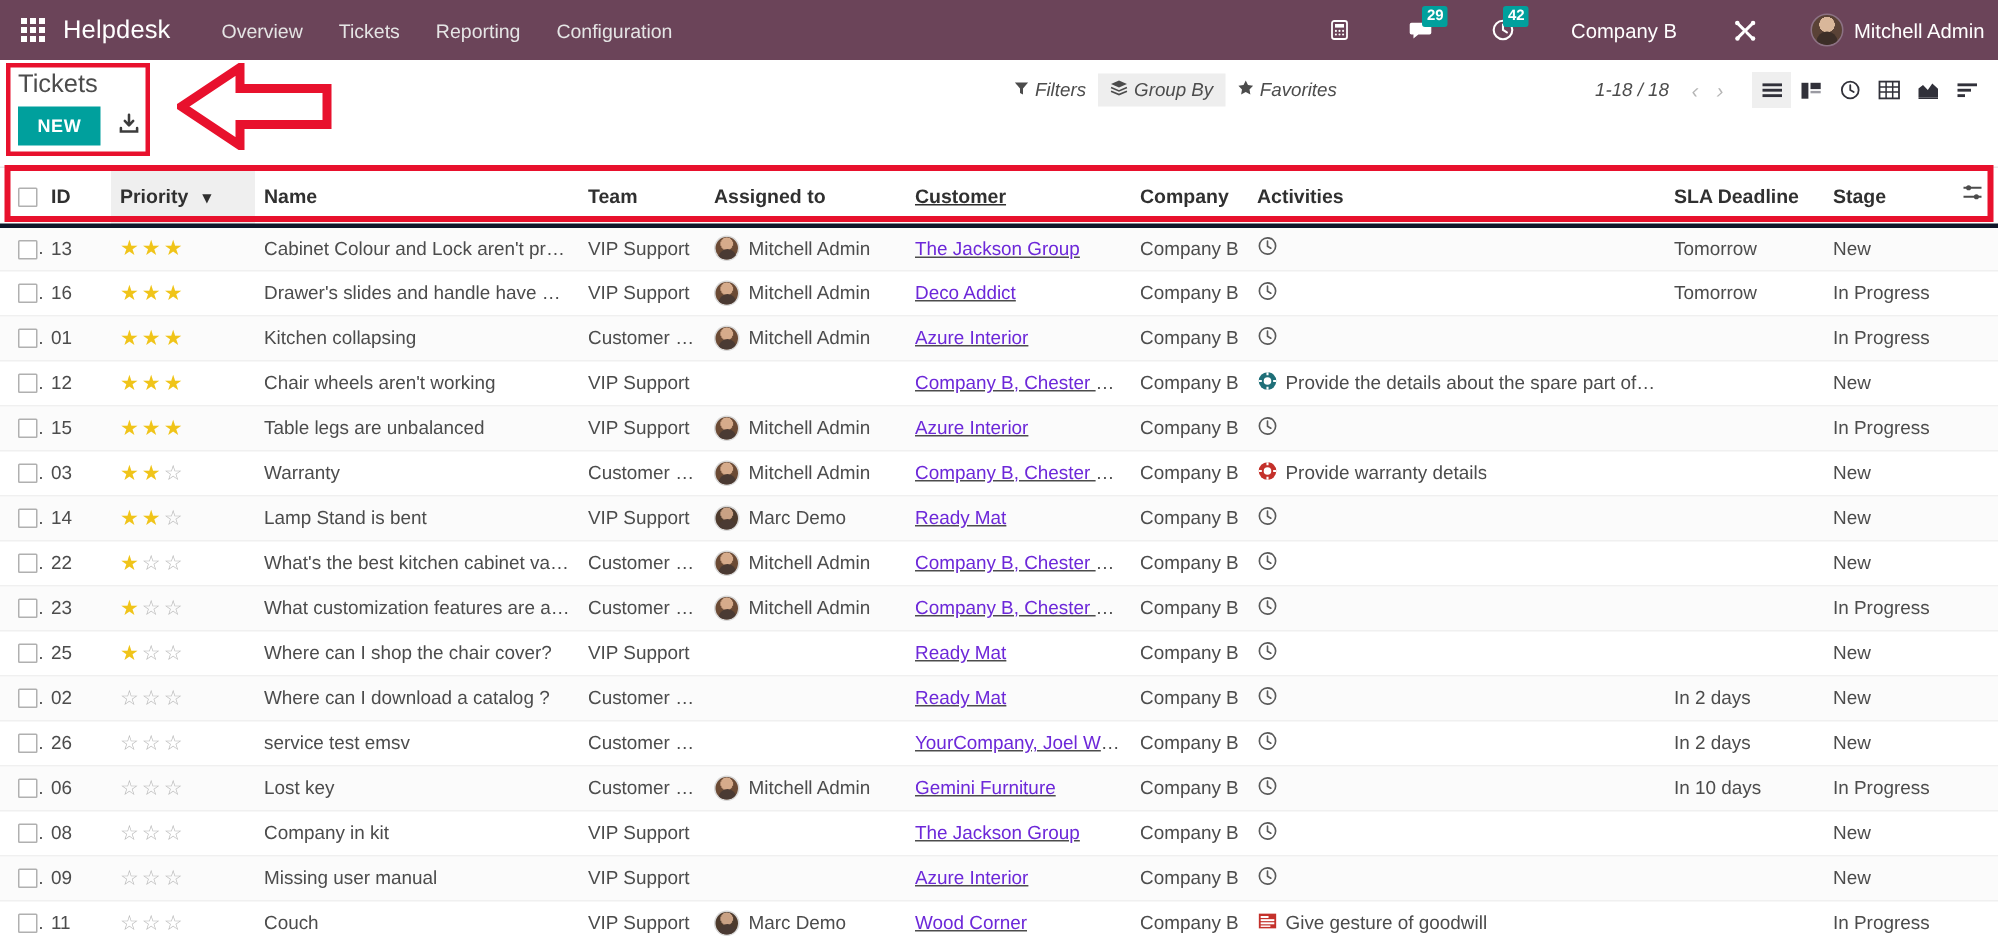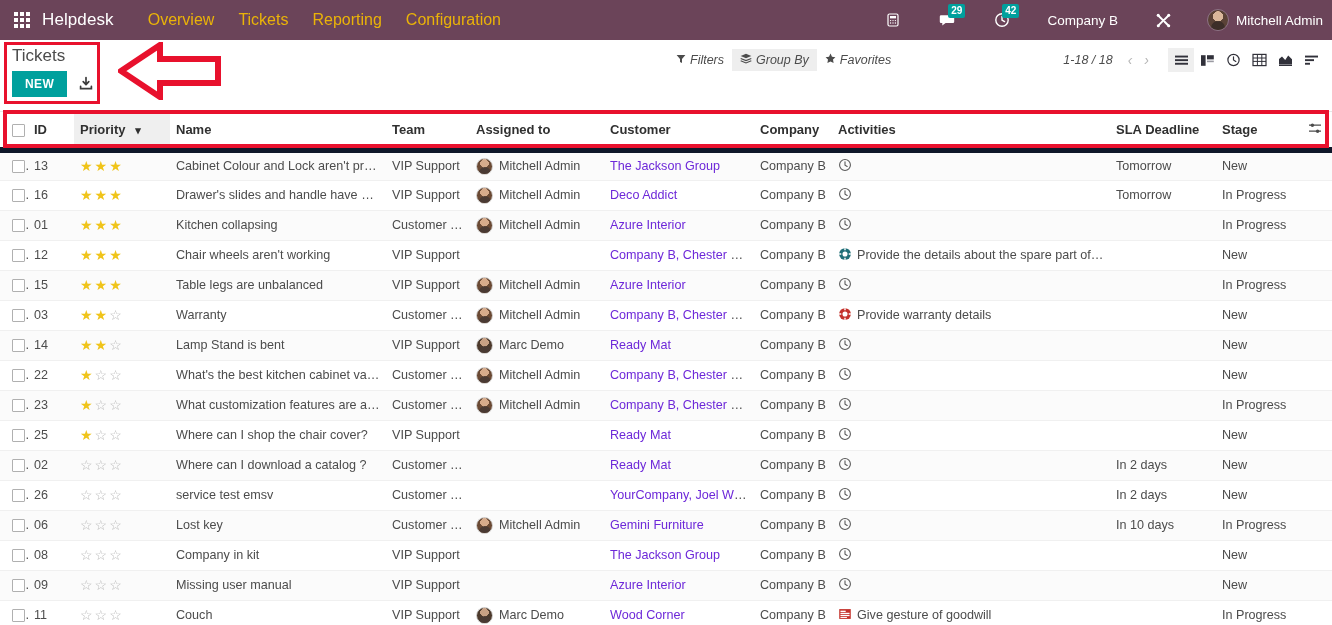--- a/index.html
+++ b/index.html
@@ -38,24 +38,24 @@
     font-size: 17px;
     font-weight: 400;
     color: #ffffff;
     margin-right: 22px;
     letter-spacing: .1px;
     white-space: nowrap;
   }
   .menu-items { display: flex; align-items: center; gap: 0; }
   .menu-item {
     padding: 10px 12px;
-    color: #eab308;
+    color: #e5e5e5;
     white-space: nowrap;
     cursor: pointer;
-    font-size: 16px;
+    font-size: 13px;
   }
   .nav-right {
     margin-left: auto;
     display: flex;
     align-items: center;
     gap: 16px;
     padding-right: 0;
   }
   .nav-icon {
     position: relative;
@@ -229,21 +229,21 @@
   .table-wrap { width: 100%; }
   table.list { width: 100%; border-collapse: collapse; table-layout: fixed; }
   table.list thead th {
     height: 38px;
     font-size: 13px;
     font-weight: bold;
     color: #303030;
     text-align: left;
     background: #fff;
     padding: 0 6px;
-    border-bottom: 6px solid #0f172a;
+    border-bottom: 3px solid #0f172a;
     white-space: nowrap;
     cursor: pointer;
     vertical-align: middle;
   }
   table.list thead th.sorted { background: #efefef; }
   table.list tbody td {
     height: 30px;
     font-size: 12.6px;
     color: #4c4c4c;
     padding: 0 6px;
@@ -264,21 +264,21 @@
     border-radius: 1px;
     cursor: pointer;
     vertical-align: middle;
   }
   .col-cb { width: 28px; padding-left: 12px !important; }
   .col-id { width: 46px; }
   .col-prio { width: 96px; }
   .col-name { width: auto; }
   .col-team { width: 84px; }
   .col-assigned { width: 134px; }
-  .col-customer { width: 150px; }
+  .col-customer { width: 150px; text-decoration: underline; }
   .col-company { width: 78px; }
   .col-activities { width: 278px; }
   .col-sla { width: 106px; }
   .col-stage { width: 86px; }
   .col-opt { width: 30px; text-align: center; }
 
   .stars { letter-spacing: 2px; font-size: 14px; line-height: 1; white-space: nowrap; }
   .star-on { color: #f0c419; }
   .star-off { color: #b9b9b9; }
 

